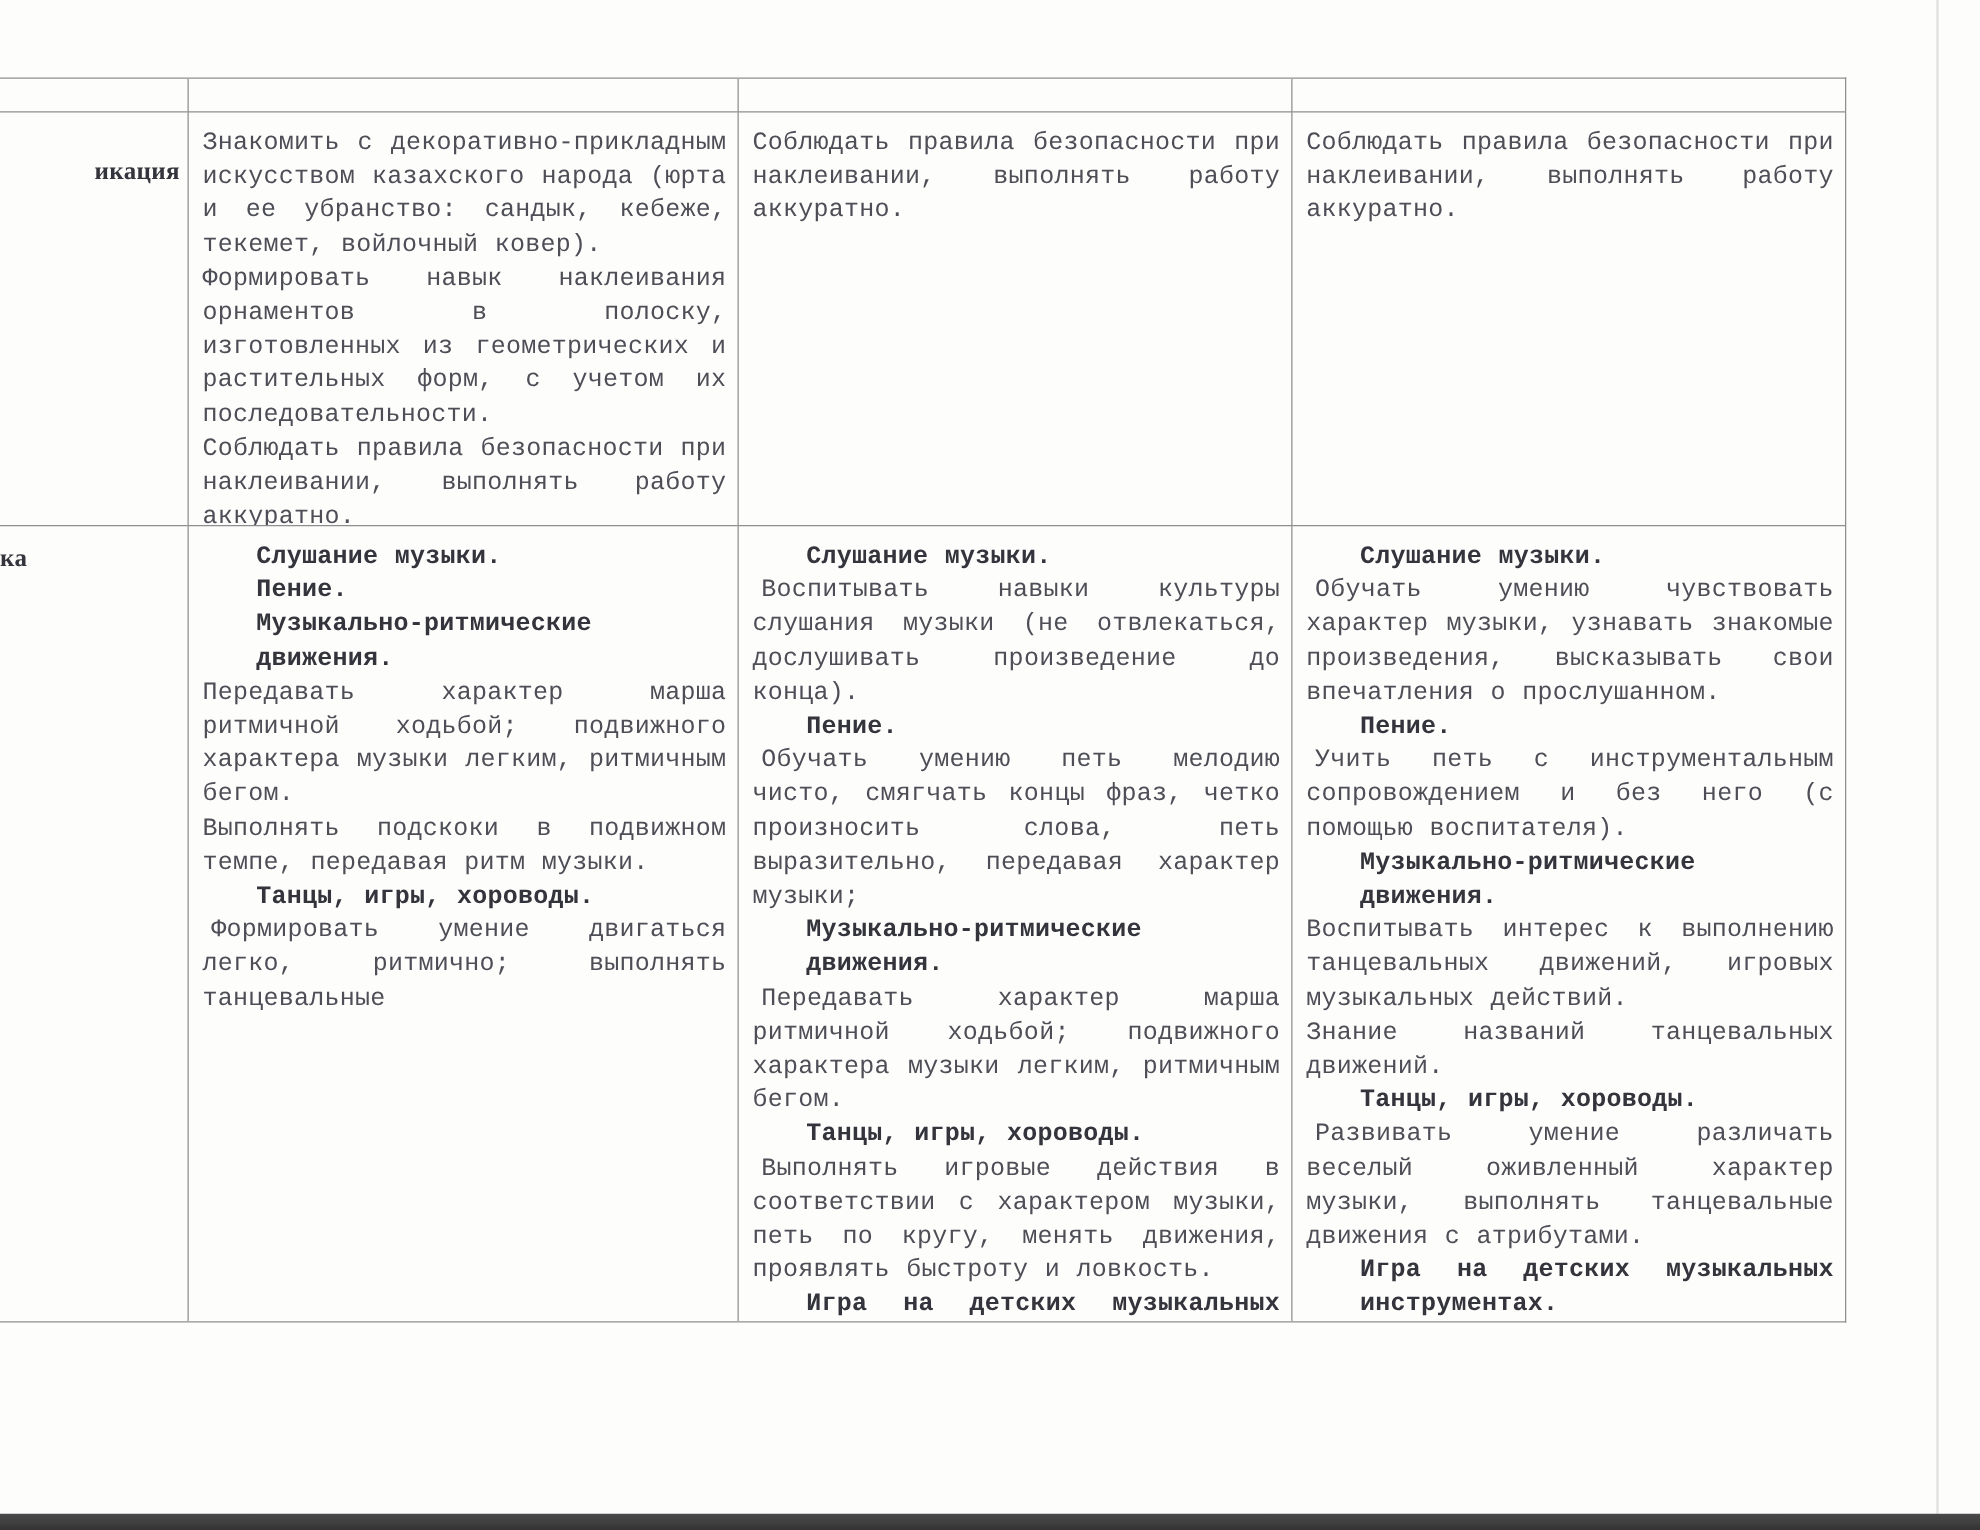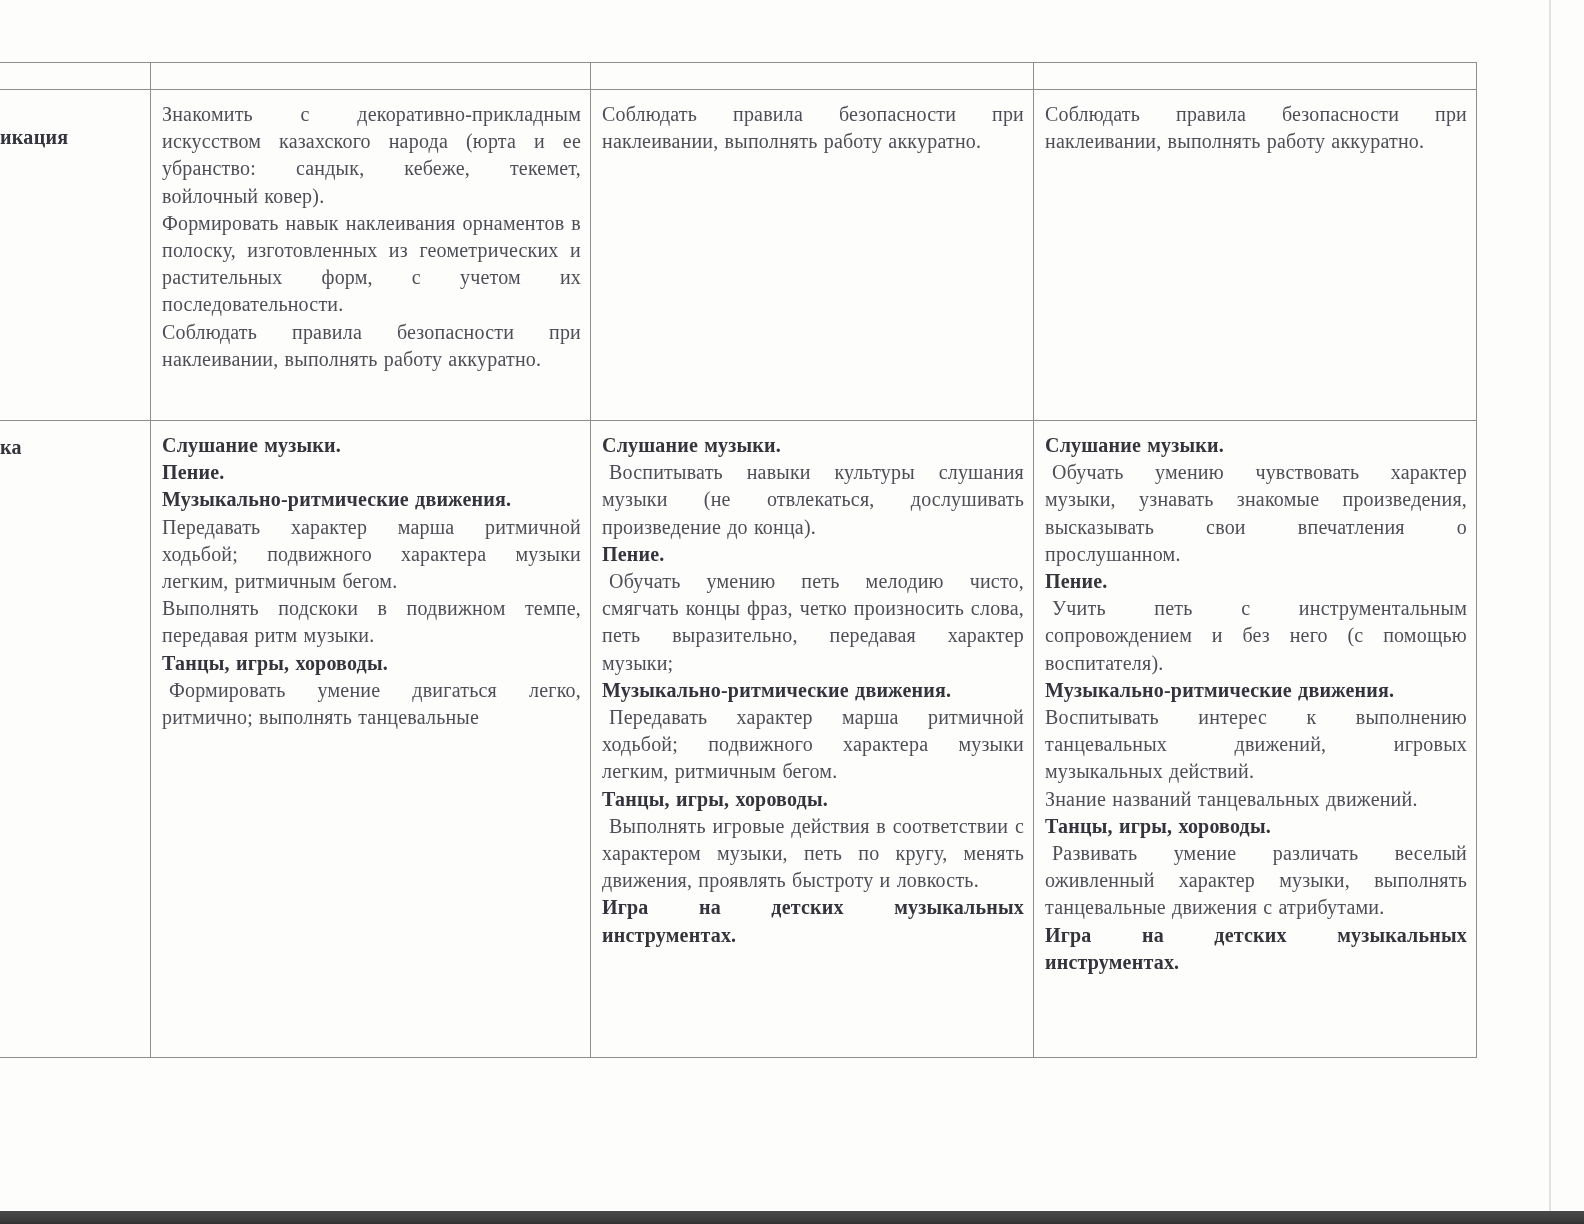--- a/index.html
+++ b/index.html
@@ -37,43 +37,44 @@
   }
 
   .c {
     border-left: 1px solid var(--table-line, #8e8e8e);
     border-bottom: 1px solid var(--table-line, #8e8e8e);
     overflow: hidden;
   }
   .c.fc { border-left: none; }      
   .c.last-row { border-bottom: none; } 
 
-  .content-cell { padding: 11px 9px 16px 11px; }
+  .content-cell { padding: 11px 9px 16px 11px; font-family: Liberation Mono, monospace; }
 
   .label-cell {
     padding-right: 6px;
     color: var(--ink-bold, #34343c);
     font-weight: bold;
     font-size: 20px;
     letter-spacing: 0.3px;
   }
-  .row0-label { padding-top: 36px; }
+  .row0-label { padding-top: 36px; text-align: right; }
   .row1-label { padding-top: 15px; font-family: Liberation Serif, serif; }
 
   .para {
     font-size: 20px;
     line-height: 27.2px;
     letter-spacing: 0.2px;
     word-spacing: 1px;
     text-align: justify;
     color: var(--ink, #4e4e57);
   }
   .para.bold {
     font-weight: bold;
     color: var(--ink-bold, #34343c);
+    margin-left: 43px;
   }
   .para.indent { text-indent: 7px; }
 
   
   .page-edge-line {
     position: absolute;
     left: 1549px;
     top: 0;
     width: 2px;
     height: 1211px;

